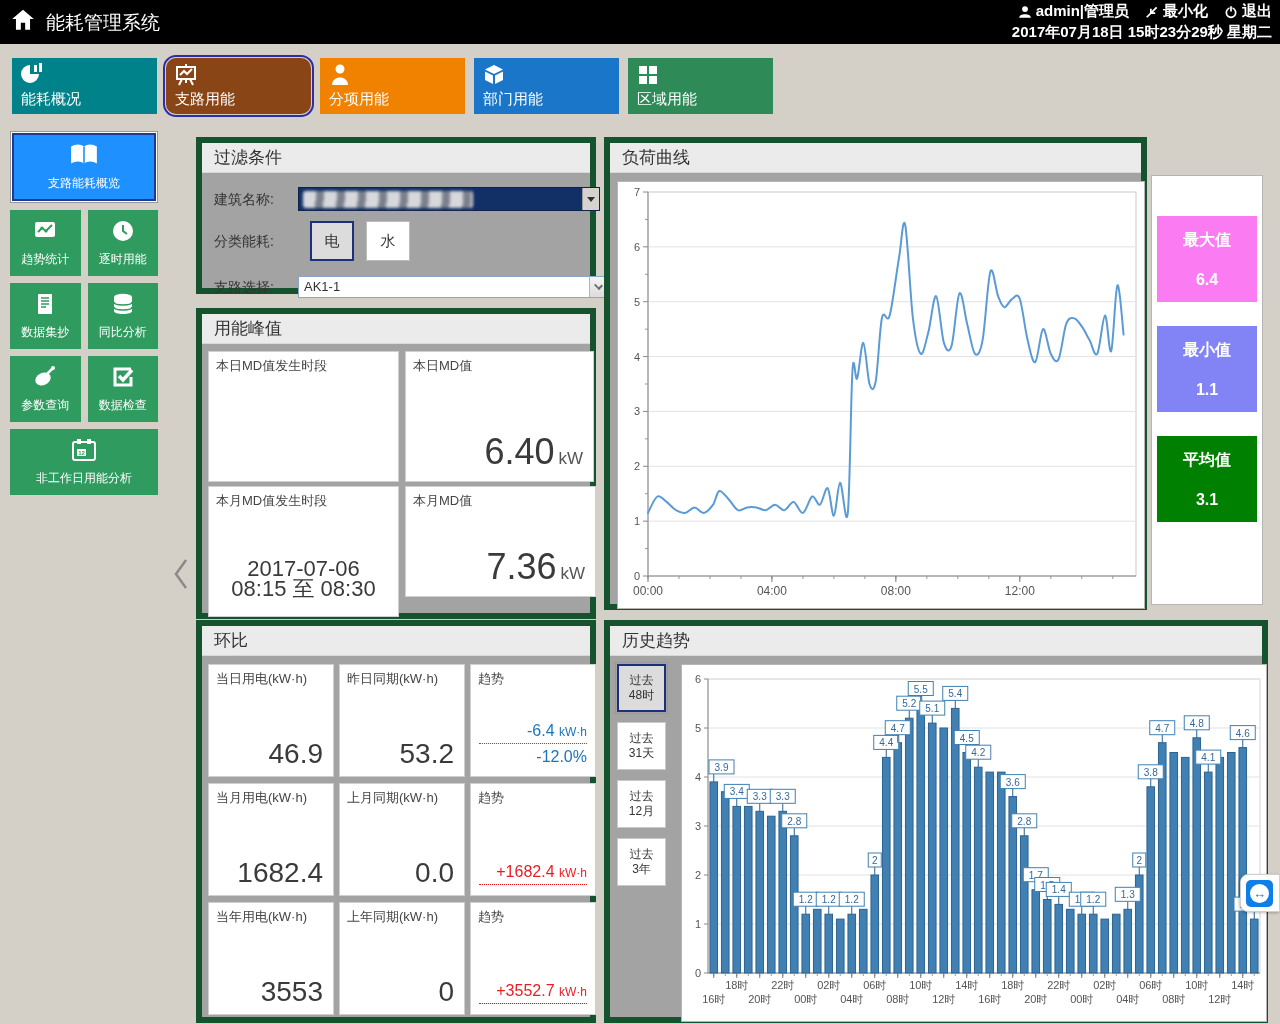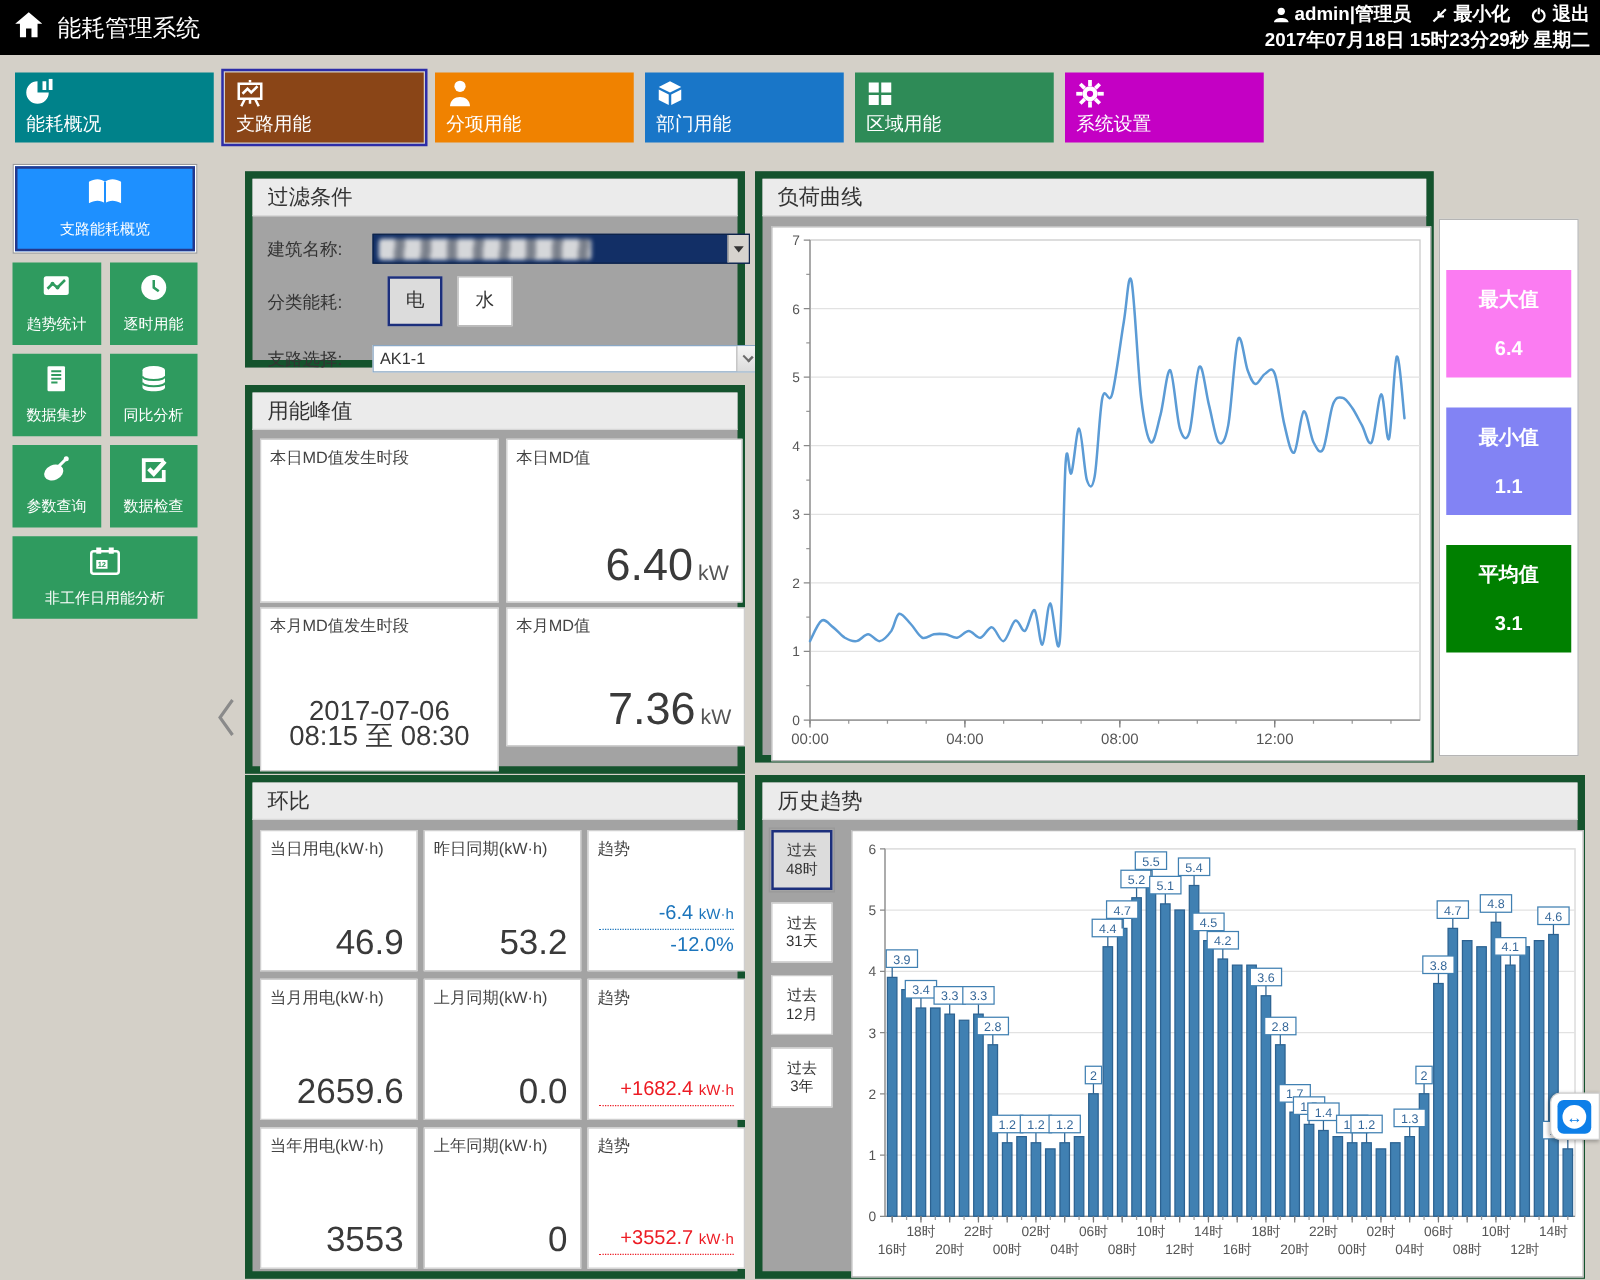--- a/index.html
+++ b/index.html
@@ -9,22 +9,22 @@
   
   .topbar { position:absolute; left:0; top:0; width:1280px; height:44px; background:#000; color:#fff; }
   .brand { position:absolute; left:10px; top:7px; display:flex; align-items:center; gap:10px; font-size:19px; }
   .topright { position:absolute; right:8px; top:2px; text-align:right; }
   .topright .row1 { font-size:15px; font-weight:bold; display:flex; gap:16px; justify-content:flex-end; align-items:center; }
   .topright .row1 span.itm { display:flex; align-items:center; gap:4px; cursor:pointer; }
   .topright .row2 { font-size:15px; font-weight:bold; margin-top:2px; }
 
   
   .navrow { position:absolute; left:12px; top:58px; display:flex; gap:9px; }
-  .navtile { width:159px; height:56px; color:#fff; position:relative; cursor:pointer; padding:5px 8px; }
-  .navtile.sel { outline:2px solid #2d2da8; outline-offset:1px; }
+  .navtile { width:145px; height:56px; color:#fff; position:relative; cursor:pointer; padding:5px 8px; }
+  .navtile.sel { outline:2px solid #2d2da8; outline-offset:1px;border-radius:10px; }
   .navtile .nicon { position:absolute; left:8px; top:5px; }
   .navtile .nlabel { position:absolute; left:9px; bottom:5px; font-size:15px; }
 
   
   .sidebar { position:absolute; left:10px; top:131px; width:148px; }
   .side-sel-wrap { border:1px solid #999; background:#fff; padding:1px; margin-bottom:7px; }
   .sidetile { color:#fff; cursor:pointer; display:flex; flex-direction:column; align-items:center; justify-content:center; gap:4px; }
   .sidetile .slabel { font-size:12px; }
   .side-big { height:68px; border:2px solid #24388c; }
   .sgrid { display:grid; grid-template-columns:1fr 1fr; gap:7px; margin-bottom:7px; }
@@ -153,39 +153,20 @@
   </div>
   <div class="navtile" style="background: rgb(46, 139, 87);">
     <span class="nicon"><svg width="24" height="24" viewBox="0 0 24 24">
           <rect x="3" y="3" width="8" height="8" fill="#fff"></rect>
           <rect x="13" y="3" width="8" height="8" fill="#fff"></rect>
           <rect x="3" y="13" width="8" height="8" fill="#fff"></rect>
           <rect x="13" y="13" width="8" height="8" fill="#fff"></rect>
         </svg></span>
     <span class="nlabel">区域用能</span>
   </div>
-  <div class="navtile" style="background: rgb(196, 0, 196);">
-    <span class="nicon"><svg width="24" height="24" viewBox="0 0 24 24">
-          <g fill="#fff">
-            <circle cx="12" cy="12" r="6"></circle>
-            <g>
-              <rect x="10.5" y="1" width="3" height="5"></rect>
-              <rect x="10.5" y="18" width="3" height="5"></rect>
-              <rect x="1" y="10.5" width="5" height="3"></rect>
-              <rect x="18" y="10.5" width="5" height="3"></rect>
-              <rect x="10.5" y="1" width="3" height="5" transform="rotate(45 12 12)"></rect>
-              <rect x="10.5" y="18" width="3" height="5" transform="rotate(45 12 12)"></rect>
-              <rect x="1" y="10.5" width="5" height="3" transform="rotate(45 12 12)"></rect>
-              <rect x="18" y="10.5" width="5" height="3" transform="rotate(45 12 12)"></rect>
-            </g>
-            <circle cx="12" cy="12" r="2.5" fill="#c400c4"></circle>
-          </g>
-        </svg></span>
-    <span class="nlabel">系统设置</span>
-  </div>
 </div>
 
 <div class="sidebar">
   <div class="side-sel-wrap">
     <div class="sidetile side-big" style="background: rgb(30, 144, 255);">
       <span><svg width="30" height="24" viewBox="0 0 28 22">
             <path d="M2 3 C6 0.5 11 0.5 14 3 C17 0.5 22 0.5 26 3 V19 C22 16.5 17 16.5 14 19 C11 16.5 6 16.5 2 19 Z" fill="#fff"></path>
             <path d="M14 3 V19" stroke="#1e90ff" stroke-width="1.5"></path>
           </svg></span>
       <span class="slabel">支路能耗概览</span>
@@ -320,21 +301,21 @@
   <div class="card" style="left:268px; top:38px; width:126px; height:113px;">
     <span class="clabel">趋势</span>
     <div class="trendbox">
       <div class="trendline" style="color: rgb(28, 117, 188); border-color: rgb(28, 117, 188);"><span>-6.4</span> <span class="unit">kW·h</span></div>
       <div class="trendpct" style="color: rgb(28, 117, 188); border-color: rgb(28, 117, 188);">-12.0%</div>
     </div>
   </div>
 
   <div class="card" style="left:6px; top:157px; width:126px; height:113px;">
     <span class="clabel">当月用电(kW·h)</span>
-    <div class="numval">2659.6</div>
+    <div class="numval">1682.4</div>
   </div>
   <div class="card" style="left:137px; top:157px; width:126px; height:113px;">
     <span class="clabel">上月同期(kW·h)</span>
     <div class="numval">0.0</div>
   </div>
   <div class="card" style="left:268px; top:157px; width:126px; height:113px;">
     <span class="clabel">趋势</span>
     <div class="trendbox">
       <div class="trendline" style="color: rgb(237, 28, 36); border-color: rgb(237, 28, 36);"><span>+1682.4</span> <span class="unit">kW·h</span></div>
     </div>

